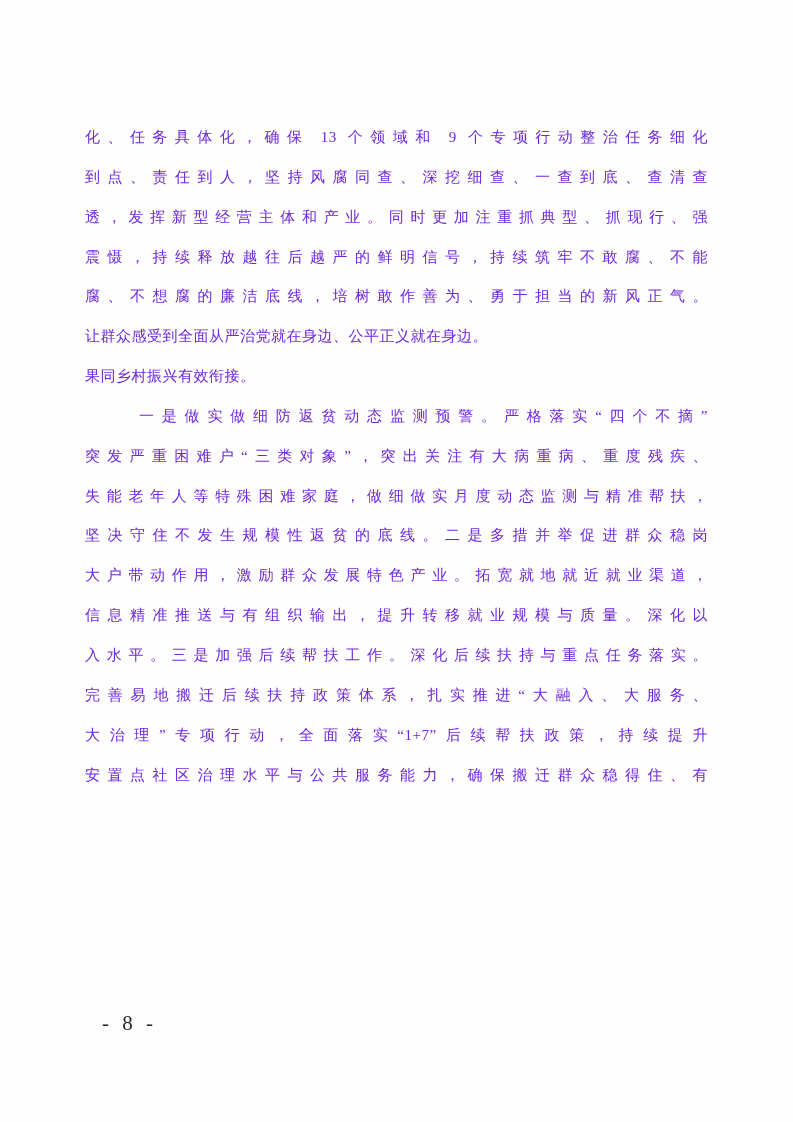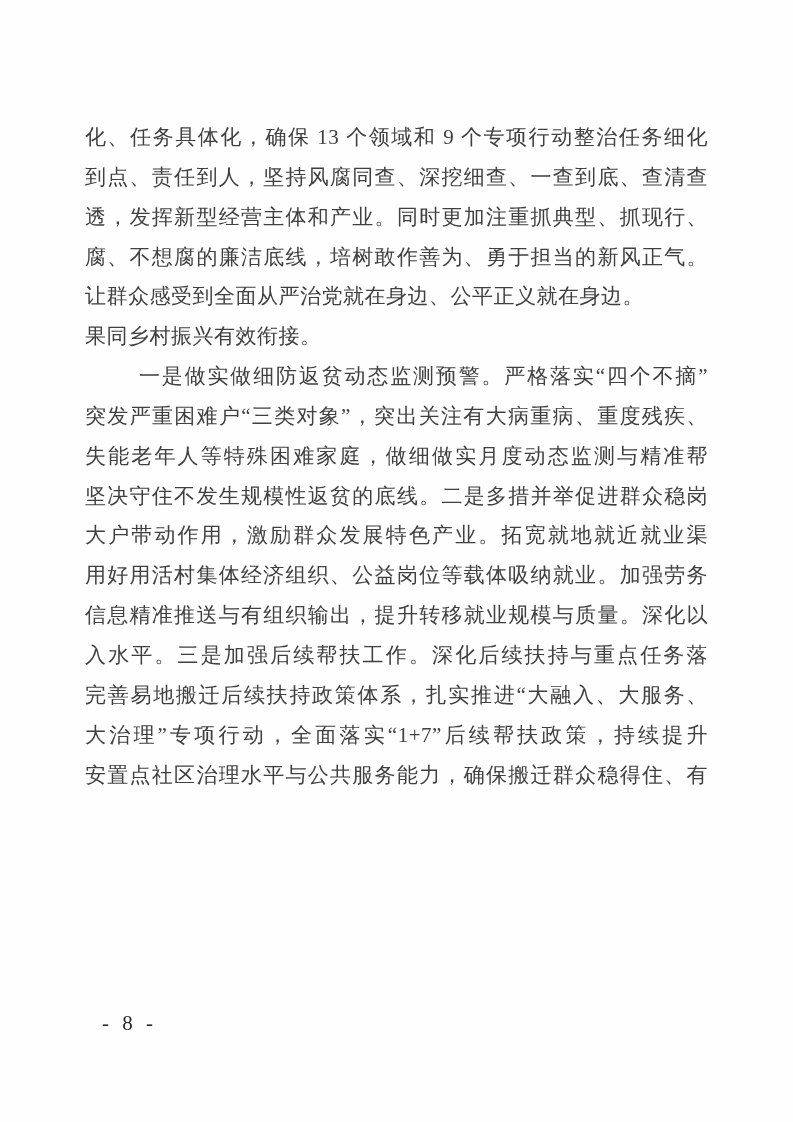--- a/index.html
+++ b/index.html
@@ -18,27 +18,27 @@
   }
   .doc-body {
     position: absolute;
     left: 85px;
     top: 118px;
     width: 623px;
   }
   .text-line {
     height: 39.85px;
     line-height: 39.85px;
-    font-size: 21px;
+    font-size: 15px;
     letter-spacing: 0.5px;
     white-space: normal;
     overflow: hidden;
     text-align: justify;
     text-align-last: justify;
-    color: #404040;
+    color: #6d28d9;
   }
   .text-line.indent {
     text-indent: 54px;
   }
   .text-line.no-justify {
     text-align-last: left;
   }
   .page-number {
     position: absolute;
     left: 102px;
@@ -50,29 +50,29 @@
   }
 </style>
 </head>
 <body>
 
 <div class="page">
   <div class="doc-body" id="doc-body">
       <div class="text-line">化、任务具体化，确保 13 个领域和 9 个专项行动整治任务细化</div>
       <div class="text-line">到点、责任到人，坚持风腐同查、深挖细查、一查到底、查清查</div>
       <div class="text-line">透，发挥新型经营主体和产业。同时更加注重抓典型、抓现行、强</div>
+      <div class="text-line">震慑，持续释放越往后越严的鲜明信号，持续筑牢不敢腐、不能</div>
       <div class="text-line">腐、不想腐的廉洁底线，培树敢作善为、勇于担当的新风正气。</div>
       <div class="text-line no-justify">让群众感受到全面从严治党就在身边、公平正义就在身边。</div>
       <div class="text-line no-justify">果同乡村振兴有效衔接。</div>
       <div class="text-line indent">一是做实做细防返贫动态监测预警。严格落实“四个不摘”</div>
       <div class="text-line">突发严重困难户“三类对象”，突出关注有大病重病、重度残疾、</div>
       <div class="text-line">失能老年人等特殊困难家庭，做细做实月度动态监测与精准帮扶，</div>
       <div class="text-line">坚决守住不发生规模性返贫的底线。二是多措并举促进群众稳岗</div>
       <div class="text-line">大户带动作用，激励群众发展特色产业。拓宽就地就近就业渠道，</div>
-      <div class="text-line">用好用活村集体经济组织、公益岗位等载体吸纳就业。加强劳务</div>
       <div class="text-line">信息精准推送与有组织输出，提升转移就业规模与质量。深化以</div>
       <div class="text-line">入水平。三是加强后续帮扶工作。深化后续扶持与重点任务落实。</div>
       <div class="text-line">完善易地搬迁后续扶持政策体系，扎实推进“大融入、大服务、</div>
       <div class="text-line">大治理”专项行动，全面落实“1+7”后续帮扶政策，持续提升</div>
       <div class="text-line">安置点社区治理水平与公共服务能力，确保搬迁群众稳得住、有</div>
     </div>
   <div class="page-number">- 8 -</div>
 </div>
 
 </body></html>

